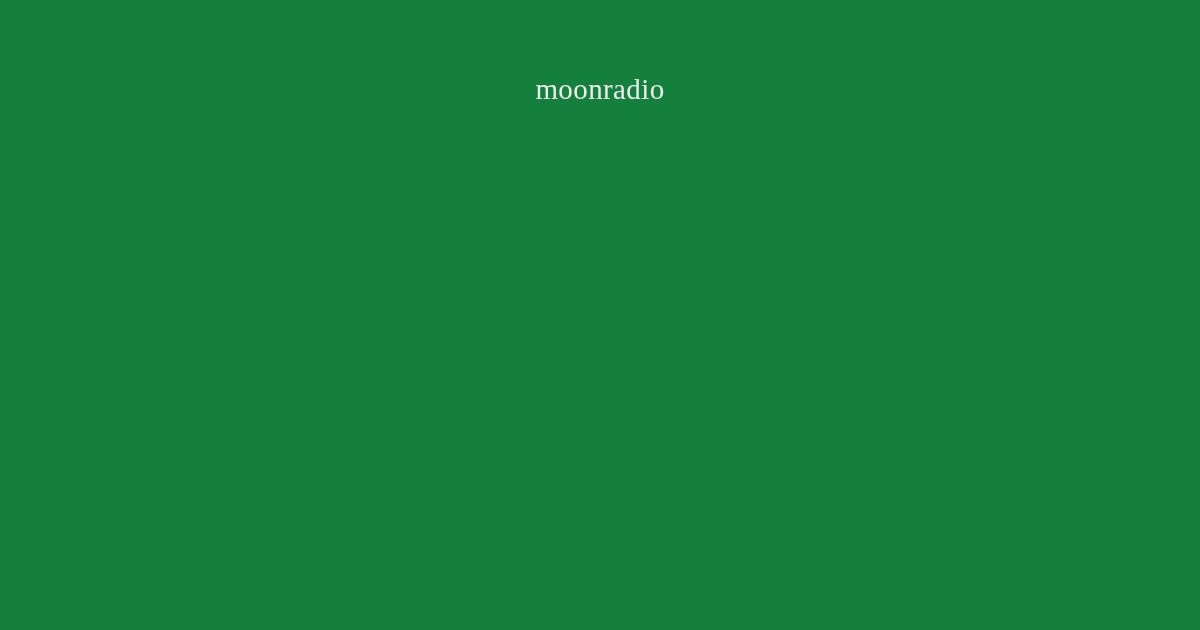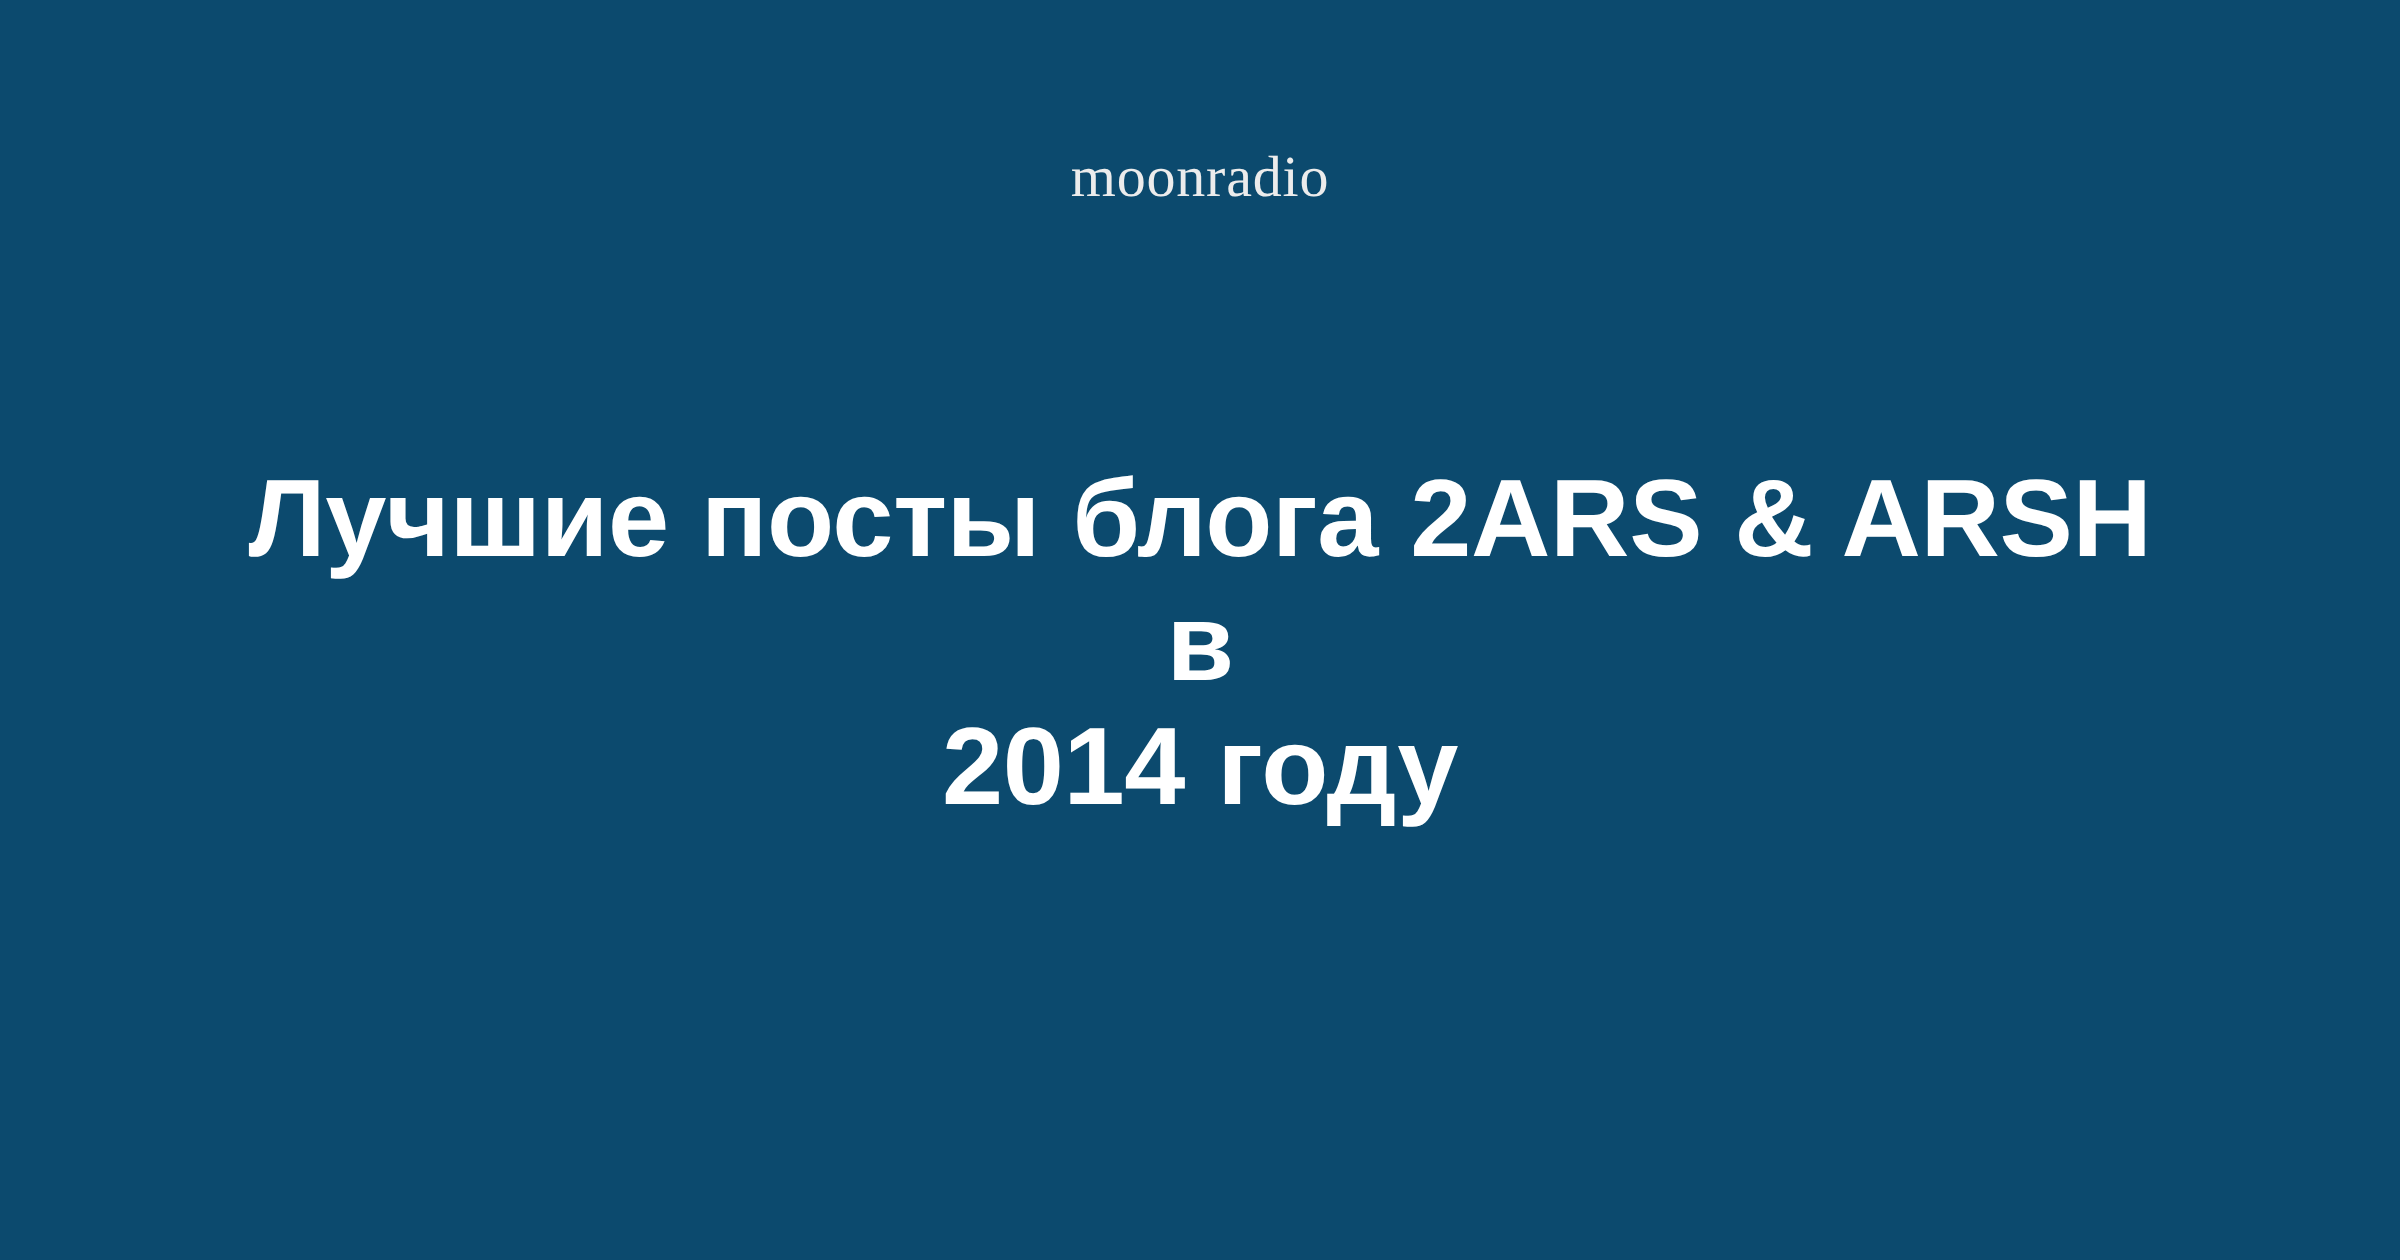--- a/index.html
+++ b/index.html
@@ -63,21 +63,18 @@
 
   .headline .line-break {
     display: block;
     height: 0;
     overflow: hidden;
   }
 </style>
 </head>
 <body style="background: rgb(0, 0, 0);">
 
-<div class="og-card" style="background: #0c4a6e;">
+<div class="og-card" style="background: #15803d;">
 
   <div class="site-name" style="color: rgb(236, 236, 236);">moonradio</div>
 
-  <div class="headline-wrap">
-    <h1 class="headline" style="color: rgb(255, 255, 255);"><span>Лучшие посты блога 2ARS &amp; ARSH в</span><span class="line-break"> </span><span>2014 году</span></h1>
-  </div>
 
 </div>
 
 </body></html>

